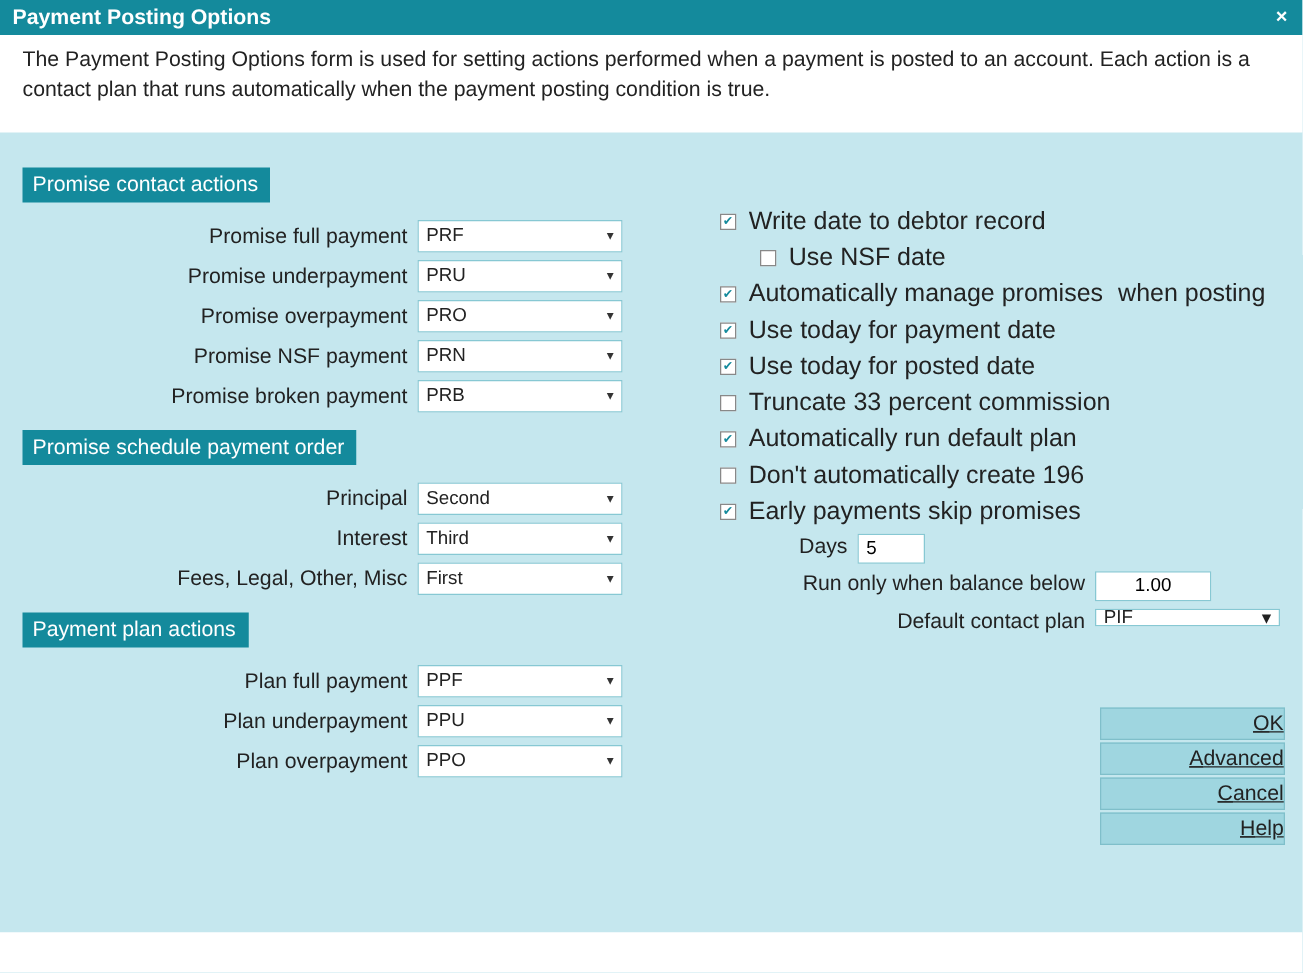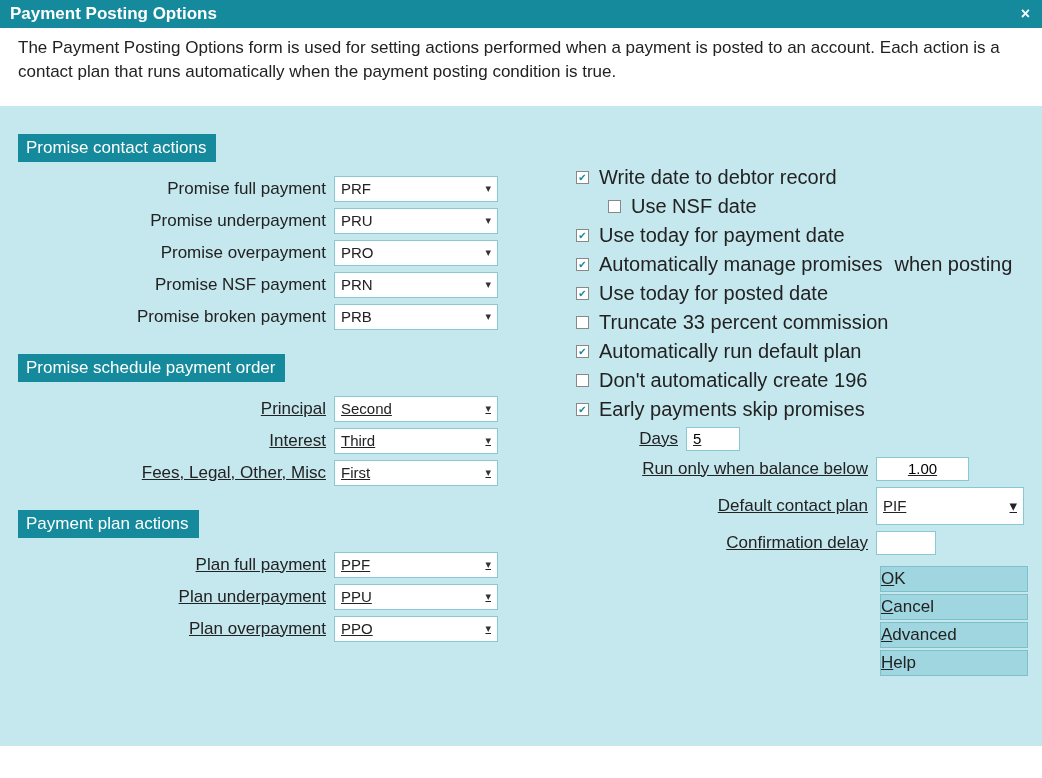--- a/index.html
+++ b/index.html
@@ -50,21 +50,21 @@
   .right-col { flex: 1; }
 
   .section-header {
     background: #148a9c;
     color: #fff;
     display: inline-block;
     padding: 4px 10px 4px 8px;
     font-size: 17px;
     margin-bottom: 14px;
   }
-  .section + .section { margin-top: 24px; text-decoration: underline; }
+  .section + .section { margin-top: 14px; }
 
   .form-row {
     display: flex;
     align-items: center;
     margin-bottom: 6px;
   }
   .form-row label.lbl {
     width: 316px;
     text-align: right;
     padding-right: 8px;
@@ -105,44 +105,43 @@
     justify-content: center;
     font-size: 10px;
     color: #148a9c;
     cursor: pointer;
     flex-shrink: 0;
   }
   .chk.checked::after { content: "✔"; }
 
   .right-label-row {
     display: flex;
-    align-items: center;
+    align-items: flex-start;
     margin-bottom: 6px;
     font-size: 17px;
-    text-decoration: underline;
   }
   .right-label-row .rlabel {
     text-align: right;
     padding-right: 8px;
     flex: 1;
   }
   .txt-input {
     background: #fff;
     border: 1px solid #87c8d3;
     height: 24px;
     padding: 0 6px;
     font-size: 15px;
   }
   .txt-days { width: 54px; }
   .txt-balance { width: 93px; text-align: center;}
   .txt-delay { width: 60px; }
 
   .dd-plan {
     width: 148px;
-    height: 38px;
+    height: 14px;
     background: #fff;
     border: 1px solid #87c8d3;
     display: flex;
     align-items: center;
     justify-content: space-between;
     padding: 0 6px;
     font-size: 15px;
     cursor: pointer;
   }
 
@@ -157,21 +156,22 @@
   .dlg-btn {
     width: 148px;
     height: 26px;
     background: #9fd6e0;
     border: 1px solid #7fbfca;
     text-align: center;
     font-size: 17px;
     cursor: pointer;
     display: flex;
     align-items: center;
-    justify-content: flex-start;
+    justify-content: flex-end;
+    text-decoration: underline;
   }
   .dlg-btn .ul { text-decoration: underline; }
 
 </style>
 </head>
 <body>
 
 <div class="titlebar">
   <span>Payment Posting Options</span>
   <span class="close-btn">×</span>
@@ -284,26 +284,26 @@
       <div class="check-row">
         <span class="chk checked"></span>
         <span>Write date to debtor record</span>
       </div>
       <div class="check-row indent">
         <span class="chk"></span>
         <span>Use NSF date</span>
       </div>
       <div class="check-row">
         <span class="chk checked"></span>
-        <span>Use today for payment date</span>
-      </div>
-      <div class="check-row">
-        <span class="chk checked"></span>
         <span>Automatically manage promises</span>
         <span style="margin-left:12px">when posting</span>
+      </div>
+      <div class="check-row">
+        <span class="chk checked"></span>
+        <span>Use today for payment date</span>
       </div>
       <div class="check-row">
         <span class="chk checked"></span>
         <span>Use today for posted date</span>
       </div>
       <div class="check-row">
         <span class="chk"></span>
         <span>Truncate 33 percent commission</span>
       </div>
       <div class="check-row">
@@ -327,36 +327,32 @@
         <span class="rlabel" style="flex:0 0 300px;">Run only when balance below</span>
         <input class="txt-input txt-balance" value="1.00" style="">
       </div>
       <div class="right-label-row">
         <span class="rlabel" style="flex:0 0 300px;">Default contact plan</span>
         <div class="dd-plan">
           <span>PIF</span>
           <span class="dd-arrow">▾</span>
         </div>
       </div>
-      <div class="right-label-row">
-        <span class="rlabel" style="flex:0 0 300px;">Confirmation delay</span>
-        <input class="txt-input txt-delay" value="" style="">
-      </div>
 
     </div>
   </div>
 
   <div class="btn-stack">
     <div class="dlg-btn">
       <span><span></span><span class="ul">O</span><span>K</span></span>
     </div>
     <div class="dlg-btn">
+      <span><span></span><span class="ul">A</span><span>dvanced</span></span>
+    </div>
+    <div class="dlg-btn">
       <span><span></span><span class="ul">C</span><span>ancel</span></span>
-    </div>
-    <div class="dlg-btn">
-      <span><span></span><span class="ul">A</span><span>dvanced</span></span>
     </div>
     <div class="dlg-btn">
       <span><span></span><span class="ul">H</span><span>elp</span></span>
     </div>
   </div>
 
 </div>
 
 </body></html>

